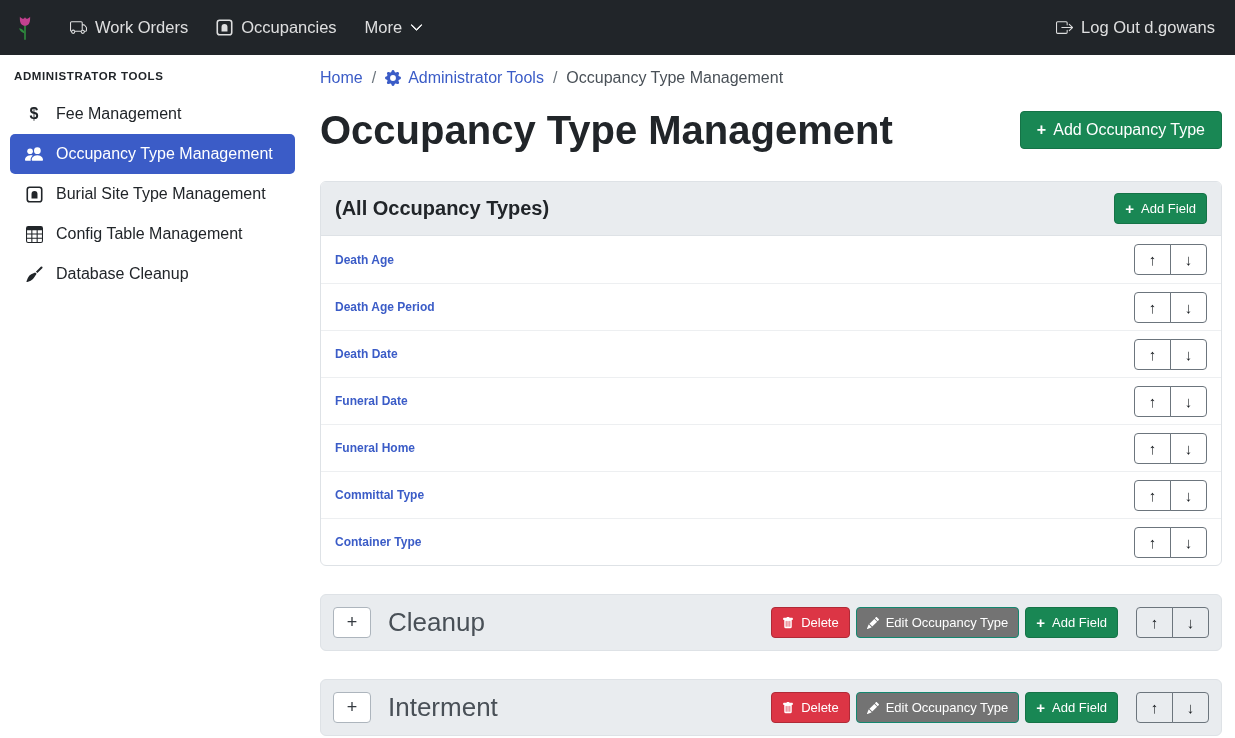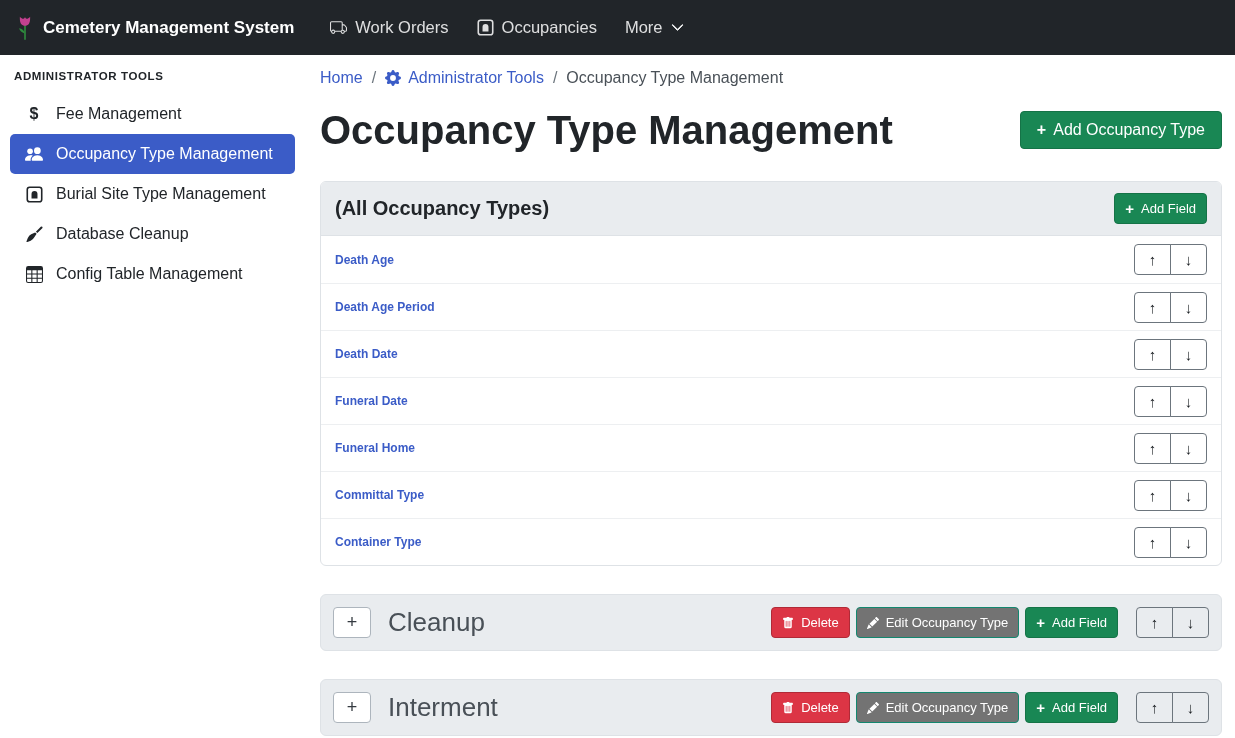--- a/index.html
+++ b/index.html
@@ -82,21 +82,20 @@
 
 <header class="navbar">
   <div class="brand">
     <span style="display:flex;">
       <svg viewBox="0 0 20 28" width="18" height="26">
         <path d="M10 11v16" stroke="#2e8b3d" stroke-width="1.8" fill="none"></path>
         <path d="M10 20c-3-.5-5.6-2.5-6.6-5.6 3 .3 5.6 2.1 6.6 5.6z" fill="#2e8b3d"></path>
         <path d="M4.3 1.4c0 .5-.4 6.6 2 8.7 1 .9 2.4 1.4 3.7 1.4 1.3 0 2.7-.5 3.7-1.4 2.4-2.1 2-8.2 2-8.7-1.5 1.6-2.7 2.4-3.9 2.4-.7 0-1.4-.6-1.8-1.9-.4 1.3-1.1 1.9-1.8 1.9-1.2 0-2.4-.8-3.9-2.4z" fill="#c2418f"></path>
       </svg>
     </span>
-    <span>Cemetery Management System</span>
   </div>
 
   <nav class="nav-links">
     <a class="nav-link">
       <span style="display:flex;">
         <svg viewBox="0 0 16 16" width="17" height="17" fill="currentColor">
             <path d="M0 3.5A1.5 1.5 0 0 1 1.5 2h9A1.5 1.5 0 0 1 12 3.5V5h1.02a1.5 1.5 0 0 1 1.17.563l1.481 1.85a1.5 1.5 0 0 1 .329.938V10.5a1.5 1.5 0 0 1-1.5 1.5H14a2 2 0 1 1-4 0H5a2 2 0 1 1-3.998-.085A1.5 1.5 0 0 1 0 10.5v-7zm1.294 7.456A1.999 1.999 0 0 1 4.732 11h5.536a2.01 2.01 0 0 1 .732-.732V3.5a.5.5 0 0 0-.5-.5h-9a.5.5 0 0 0-.5.5v7a.5.5 0 0 0 .294.456zM12 10a2 2 0 0 1 1.732 1h.768a.5.5 0 0 0 .5-.5V8.35a.5.5 0 0 0-.11-.312l-1.48-1.85A.5.5 0 0 0 13.02 6H12v4zm-9 1a1 1 0 1 0 0 2 1 1 0 0 0 0-2zm9 0a1 1 0 1 0 0 2 1 1 0 0 0 0-2z"></path>
           </svg>
       </span>
       <span>Work Orders</span>
@@ -113,20 +112,29 @@
     <a class="nav-link">
       <span>More</span>
       <span style="display:flex;">
         <svg viewBox="0 0 16 16" width="13" height="13" fill="currentColor">
             <path d="M1.646 4.646a.5.5 0 0 1 .708 0L8 10.293l5.646-5.647a.5.5 0 0 1 .708.708l-6 6a.5.5 0 0 1-.708 0l-6-6a.5.5 0 0 1 0-.708z" stroke="currentColor" stroke-width="1.2"></path>
           </svg>
       </span>
     </a>
   </nav>
 
+  <a class="nav-link logout">
+    <span style="display:flex;">
+      <svg viewBox="0 0 16 16" width="17" height="17" fill="currentColor">
+        <path d="M10 12.5a.5.5 0 0 1-.5.5h-8a.5.5 0 0 1-.5-.5v-9a.5.5 0 0 1 .5-.5h8a.5.5 0 0 1 .5.5v2a.5.5 0 0 0 1 0v-2A1.5 1.5 0 0 0 9.5 2h-8A1.5 1.5 0 0 0 0 3.5v9A1.5 1.5 0 0 0 1.5 14h8a1.5 1.5 0 0 0 1.5-1.5v-2a.5.5 0 0 0-1 0v2z"></path>
+        <path d="M15.854 8.354a.5.5 0 0 0 0-.708l-3-3a.5.5 0 0 0-.708.708L14.293 7.5H5.5a.5.5 0 0 0 0 1h8.793l-2.147 2.146a.5.5 0 0 0 .708.708l3-3z"></path>
+      </svg>
+    </span>
+    <span>Log Out d.gowans</span>
+  </a>
 </header>
 
 <div class="layout">
 
   <aside class="sidebar">
     <div class="sidebar-heading">ADMINISTRATOR TOOLS</div>
 
     <div class="side-item">
       <span class="icon dollar-glyph">$</span>
       <span>Fee Management</span>
@@ -149,34 +157,34 @@
           <rect x="1.2" y="1.2" width="13.6" height="13.6" rx="2.2" fill="none" stroke="currentColor" stroke-width="1.5"></rect>
           <path d="M5.2 11.8V7.4a2.8 2.8 0 0 1 5.6 0v4.4z" fill="currentColor"></path>
         </svg>
       </span>
       <span>Burial Site Type Management</span>
     </div>
 
     <div class="side-item">
       <span class="icon">
         <svg viewBox="0 0 16 16" width="17" height="17" fill="currentColor">
+            <path d="M0 2a2 2 0 0 1 2-2h12a2 2 0 0 1 2 2v12a2 2 0 0 1-2 2H2a2 2 0 0 1-2-2V2zm15 2h-4v3h4V4zm0 4h-4v3h4V8zm0 4h-4v3h3a1 1 0 0 0 1-1v-2zm-5 3v-3H6v3h4zm-5 0v-3H1v2a1 1 0 0 0 1 1h3zm-4-4h4V8H1v3zm0-4h4V4H1v3zm5-3v3h4V4H6zm4 4H6v3h4V8z"></path>
+          </svg>
+      </span>
+      <span>Config Table Management</span>
+    </div>
+
+    <div class="side-item">
+      <span class="icon">
+        <svg viewBox="0 0 16 16" width="17" height="17" fill="currentColor">
           <path d="M15.3.7a1 1 0 0 0-1.4 0L9.3 5.3l1.4 1.4 4.6-4.6a1 1 0 0 0 0-1.4z"></path>
           <path d="M8.6 6 4.9 7.8a7 7 0 0 0-3.2 3.4L.5 14.3a.6.6 0 0 0 .8.8l3.1-1.2a7 7 0 0 0 3.4-3.2L10 7.4 8.6 6z"></path>
         </svg>
       </span>
       <span>Database Cleanup</span>
-    </div>
-
-    <div class="side-item">
-      <span class="icon">
-        <svg viewBox="0 0 16 16" width="17" height="17" fill="currentColor">
-            <path d="M0 2a2 2 0 0 1 2-2h12a2 2 0 0 1 2 2v12a2 2 0 0 1-2 2H2a2 2 0 0 1-2-2V2zm15 2h-4v3h4V4zm0 4h-4v3h4V8zm0 4h-4v3h3a1 1 0 0 0 1-1v-2zm-5 3v-3H6v3h4zm-5 0v-3H1v2a1 1 0 0 0 1 1h3zm-4-4h4V8H1v3zm0-4h4V4H1v3zm5-3v3h4V4H6zm4 4H6v3h4V8z"></path>
-          </svg>
-      </span>
-      <span>Config Table Management</span>
     </div>
   </aside>
 
   <main class="main">
 
     <nav class="breadcrumb">
       <a>Home</a>
       <span class="sep">/</span>
       <a>
         <span style="display:flex;">

